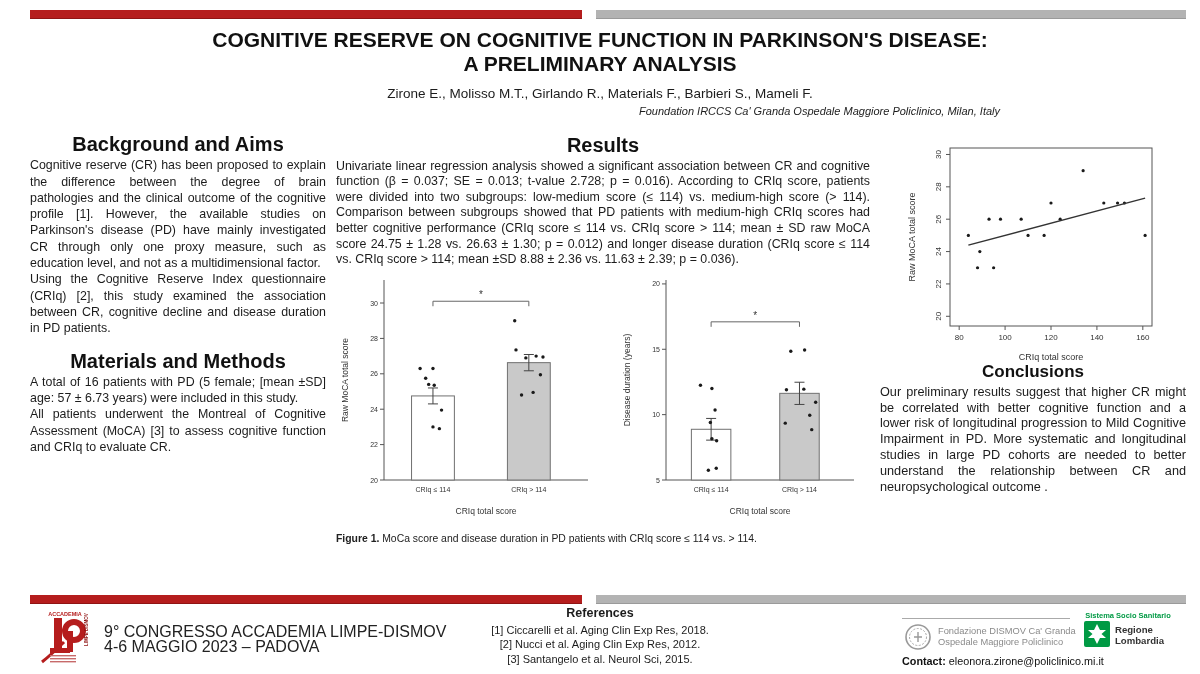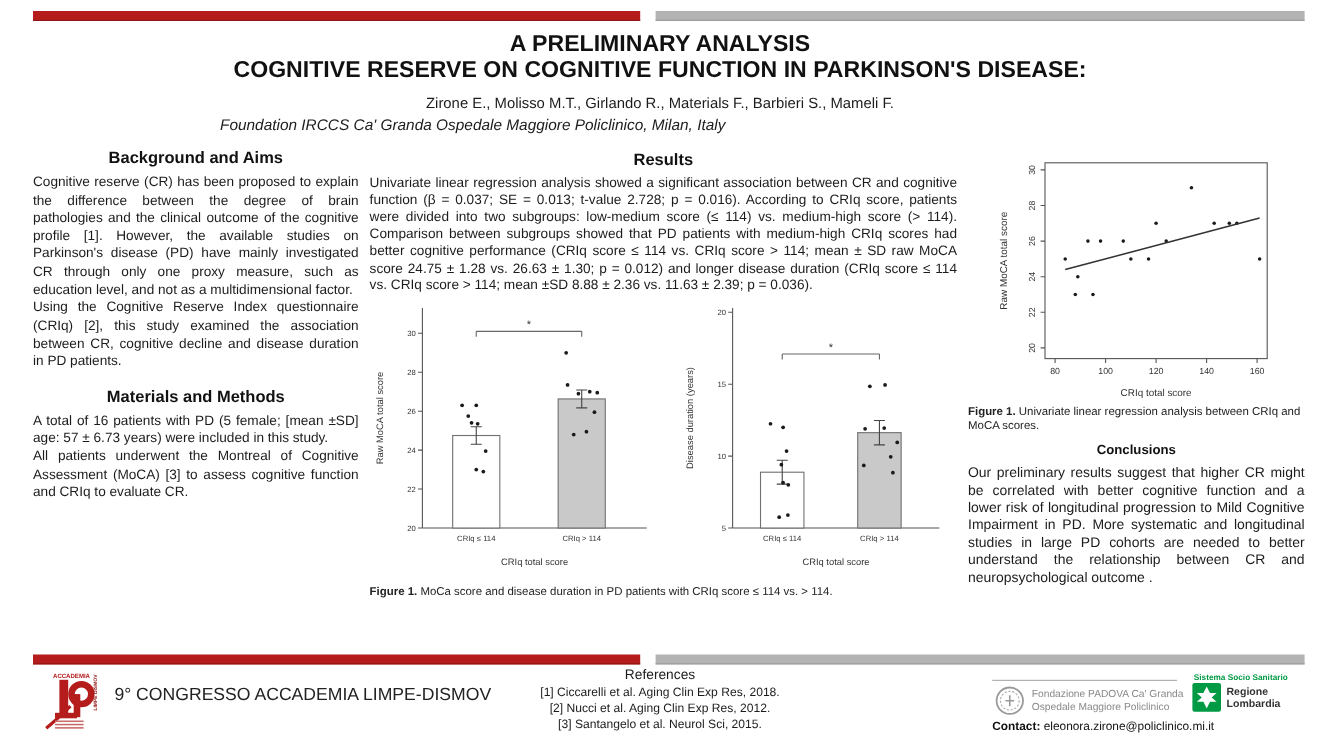--- a/index.html
+++ b/index.html
@@ -11,43 +11,43 @@
   .topbar { position:absolute; height:9px; top:10px; }
   .topbar.red { left:30px; width:552px; background:var(--red,#b51d1d); border-bottom:1px solid #8f1414; }
   .topbar.gray { left:596px; width:590px; background:var(--hgray,#b3b3b3); border-bottom:1px solid #9a9a9a; }
   .botbar { position:absolute; height:9px; top:595px; }
   .botbar.red { left:30px; width:552px; background:var(--red,#b51d1d); border-bottom:1px solid #8f1414; }
   .botbar.gray { left:596px; width:590px; background:var(--hgray,#b3b3b3); border-bottom:1px solid #9a9a9a; }
 
   .title { position:absolute; top:28px; left:100px; width:1000px; text-align:center;
            font-size:21px; font-weight:bold; line-height:24px; color:#111; }
   .authors { position:absolute; top:86px; left:200px; width:800px; text-align:center; font-size:13.5px; }
-  .affil { position:absolute; top:105px; left:200px; width:800px; text-align:left;
-           font-size:14px; font-style:italic; }
+  .affil { position:absolute; top:105px; left:200px; width:800px; text-align:right;
+           font-size:11px; font-style:italic; }
 
   .col { position:absolute; text-align:justify; }
   .col-left { left:30px; top:136px; width:296px; font-size:12.4px; line-height:16.3px; }
   .col-mid { left:336px; top:138px; width:534px; font-size:12.4px; line-height:15.6px; }
   .col-right { left:880px; top:140px; width:306px; font-size:12.7px; line-height:15.8px; }
 
-  .sec-head { text-align:center; font-weight:bold; font-size:15px; margin-bottom:5px; color:#111; }
-  .sec-head.big { font-size:12px; }
+  .sec-head { text-align:center; font-weight:bold; font-size:20px; margin-bottom:5px; color:#111; }
+  .sec-head.big { font-size:17px; }
   .sec-head.mt { margin-top:16px; }
 
   .charts-row { display:flex; gap:14px; margin-top:4px; justify-content:center; }
   .chart-caption { margin-top:12px; text-align:left; font-size:10.4px; line-height:13px; color:#222; }
   .chart-caption b, .fig-caption b { font-weight:bold; }
   .fig-caption { margin:4px 0 8px 0; text-align:left; font-size:10.4px; line-height:13px; color:#222; }
   svg text { font-family:"Liberation Sans", sans-serif; }
 
   .logo { position:absolute; left:38px; top:608px; }
   .congress { position:absolute; left:104px; top:624px; font-size:16px; line-height:15px; color:#222; }
   .refs { position:absolute; left:400px; top:606px; width:400px; text-align:center;
           font-size:11px; line-height:14.5px; }
-  .refs .refs-head { font-weight:normal; font-size:12.5px; margin-bottom:2px; }
+  .refs .refs-head { font-weight:bold; font-size:12.5px; margin-bottom:2px; }
 
   .partner { position:absolute; left:896px; top:605px; width:292px; height:65px; }
   .partner-rule { position:absolute; left:6px; top:13px; width:168px; border-top:1px solid #aaa; }
   .sistema { position:absolute; left:178px; top:6px; width:108px; text-align:center;
              font-size:7.5px; font-weight:bold; color:var(--green,#009a44); }
   .seal { position:absolute; left:8px; top:18px; }
   .fondazione { position:absolute; left:42px; top:21px; font-size:9.3px; line-height:11px; color:#8a8a8a; }
   .regione-box { position:absolute; left:188px; top:16px; width:26px; height:26px;
                  background:var(--green,#009a44); border-radius:2px; }
   .regione-text { position:absolute; left:219px; top:19px; font-size:9.6px; line-height:11px;
@@ -56,22 +56,22 @@
   .contact b { font-weight:bold; }
   .contact a { color:#111; text-decoration:none; }
 </style>
 </head>
 <body>
 
 <div class="topbar red"></div>
 <div class="topbar gray"></div>
 
 <div class="title">
+  <div>COGNITIVE RESERVE ON COGNITIVE FUNCTION IN PARKINSON'S DISEASE:</div>
   <div>A PRELIMINARY ANALYSIS</div>
-  <div>COGNITIVE RESERVE ON COGNITIVE FUNCTION IN PARKINSON'S DISEASE:</div>
 </div>
 <div class="authors">Zirone E., Molisso M.T., Girlando R., Materials F., Barbieri S., Mameli F.</div>
 <div class="affil">Foundation IRCCS Ca' Granda Ospedale Maggiore Policlinico, Milan, Italy</div>
 
 <div class="col col-left">
   <div class="sec-head">Background and Aims</div>
   <p>Cognitive reserve (CR) has been proposed to explain the difference between the degree of brain pathologies and the clinical outcome of the cognitive profile [1]. However, the available studies on Parkinson's disease (PD) have mainly investigated CR through only one proxy measure, such as education level, and not as a multidimensional factor.</p>
   <p>Using the Cognitive Reserve Index questionnaire (CRIq) [2], this study examined the association between CR, cognitive decline and disease duration in PD patients.</p>
   <div class="sec-head mt">Materials and Methods</div>
   <p>A total of 16 patients with PD (5 female; [mean ±SD] age: 57 ± 6.73 years) were included in this study.</p>
@@ -218,23 +218,20 @@
       <circle cx="156.1818181818182" cy="79.19999999999999" r="1.6" fill="#1a1a1a"></circle>
       <circle cx="179.13636363636363" cy="30.654545454545428" r="1.6" fill="#1a1a1a"></circle>
       <circle cx="199.79545454545453" cy="63.0181818181818" r="1.6" fill="#1a1a1a"></circle>
       <circle cx="213.5681818181818" cy="63.0181818181818" r="1.6" fill="#1a1a1a"></circle>
       <circle cx="220.45454545454547" cy="63.0181818181818" r="1.6" fill="#1a1a1a"></circle>
       <circle cx="241.11363636363637" cy="95.38181818181815" r="1.6" fill="#1a1a1a"></circle>
       <line x1="64.36363636363636" y1="105.0909090909091" x2="241.11363636363637" y2="58.16363636363633" stroke="#333" stroke-width="1.4"></line>
       <text x="147" y="220" font-size="9" text-anchor="middle" fill="#333">CRIq total score</text>
       <text x="11" y="97" font-size="9" text-anchor="middle" fill="#333" transform="rotate(-90 11 97)">Raw MoCA total score</text>
     </svg>
-  <div class="fig-caption">
-    <b>Figure 1.</b><span> Univariate linear regression analysis between CRIq and MoCA scores.</span>
-  </div>
   <div class="sec-head big">Conclusions</div>
   <p>Our preliminary results suggest that higher CR might be correlated with better cognitive function and a lower risk of longitudinal progression to Mild Cognitive Impairment in PD. More systematic and longitudinal studies in large PD cohorts are needed to better understand the relationship between CR and neuropsychological outcome .</p>
 </div>
 
 <div class="botbar red"></div>
 <div class="botbar gray"></div>
 
 <div class="logo">
   <svg width="62" height="58" viewBox="0 0 62 58">
     <text x="27" y="8" font-size="5.5" fill="#b51d1d" text-anchor="middle" font-weight="bold">ACCADEMIA</text>
@@ -244,41 +241,42 @@
     <rect x="29" y="23" width="6" height="21" fill="#b51d1d"></rect>
     <path d="M4 54 Q14 46 26 34" fill="none" stroke="#b51d1d" stroke-width="3"></path>
     <text x="50" y="38" font-size="4.5" fill="#8f1414" transform="rotate(-90 50 38)" font-weight="bold">LIMPE DISMOV</text>
     <rect x="12" y="47" width="26" height="1.4" fill="#c76a6a"></rect>
     <rect x="12" y="50" width="26" height="1.4" fill="#c76a6a"></rect>
     <rect x="12" y="53" width="26" height="1.4" fill="#c76a6a"></rect>
   </svg>
 </div>
 <div class="congress">
   <div>9°  CONGRESSO ACCADEMIA LIMPE-DISMOV</div>
+  <div>4-6 MAGGIO 2023 – PADOVA</div>
 </div>
 
 <div class="refs">
   <div class="refs-head">References</div>
   <div>[1] Ciccarelli et al. Aging Clin Exp Res, 2018.</div>
   <div>[2] Nucci et al. Aging Clin Exp Res, 2012.</div>
   <div>[3] Santangelo et al. Neurol Sci, 2015.</div>
 </div>
 
 <div class="partner">
   <div class="partner-rule"></div>
   <div class="sistema">Sistema Socio Sanitario</div>
   <div class="seal">
     <svg width="28" height="28" viewBox="0 0 28 28">
       <circle cx="14" cy="14" r="12" fill="none" stroke="#999" stroke-width="1.6"></circle>
       <circle cx="14" cy="14" r="8.5" fill="none" stroke="#aaa" stroke-width="1" stroke-dasharray="2 1.5"></circle>
       <path d="M14 9 L14 19 M10 14 L18 14" stroke="#999" stroke-width="1.4" fill="none"></path>
     </svg>
   </div>
   <div class="fondazione">
-    <div>Fondazione PADOVA Ca' Granda</div>
+    <div>Fondazione DISMOV Ca' Granda</div>
     <div>Ospedale Maggiore Policlinico</div>
   </div>
   <div class="regione-box">
     <svg width="26" height="26" viewBox="0 0 26 26">
       <path d="M13 3 L16 9 L22 9 L17.5 13 L22 17 L16 17 L13 23 L10 17 L4 17 L8.5 13 L4 9 L10 9 Z" fill="#ffffff"></path>
     </svg>
   </div>
   <div class="regione-text">
     <div>Regione</div>
     <div>Lombardia</div>

